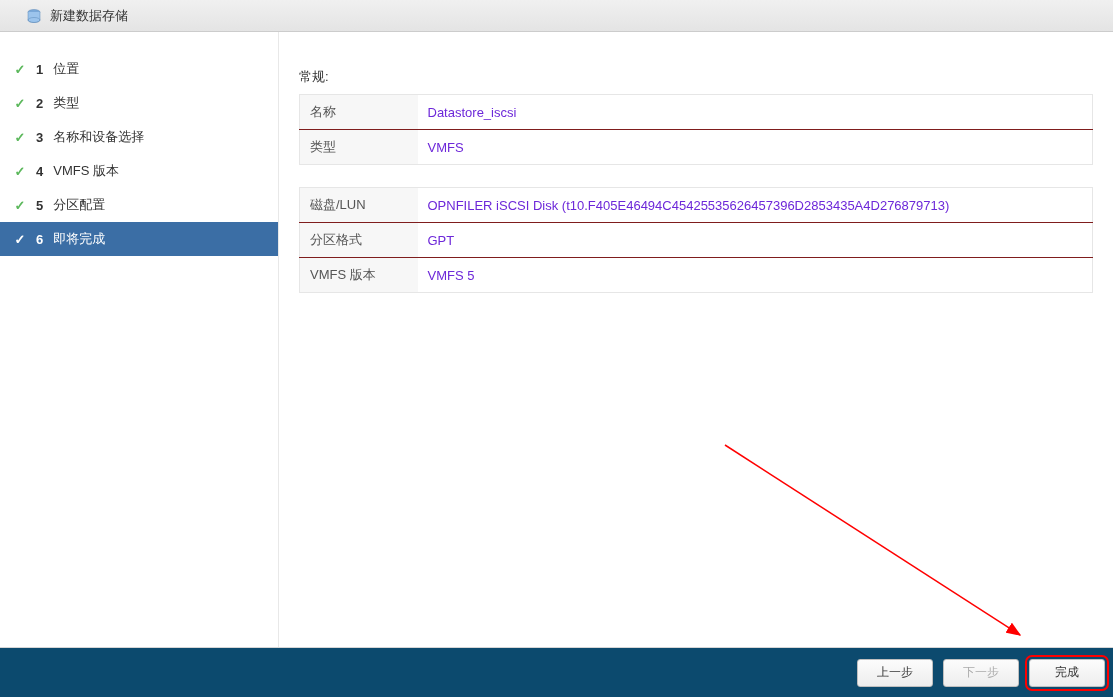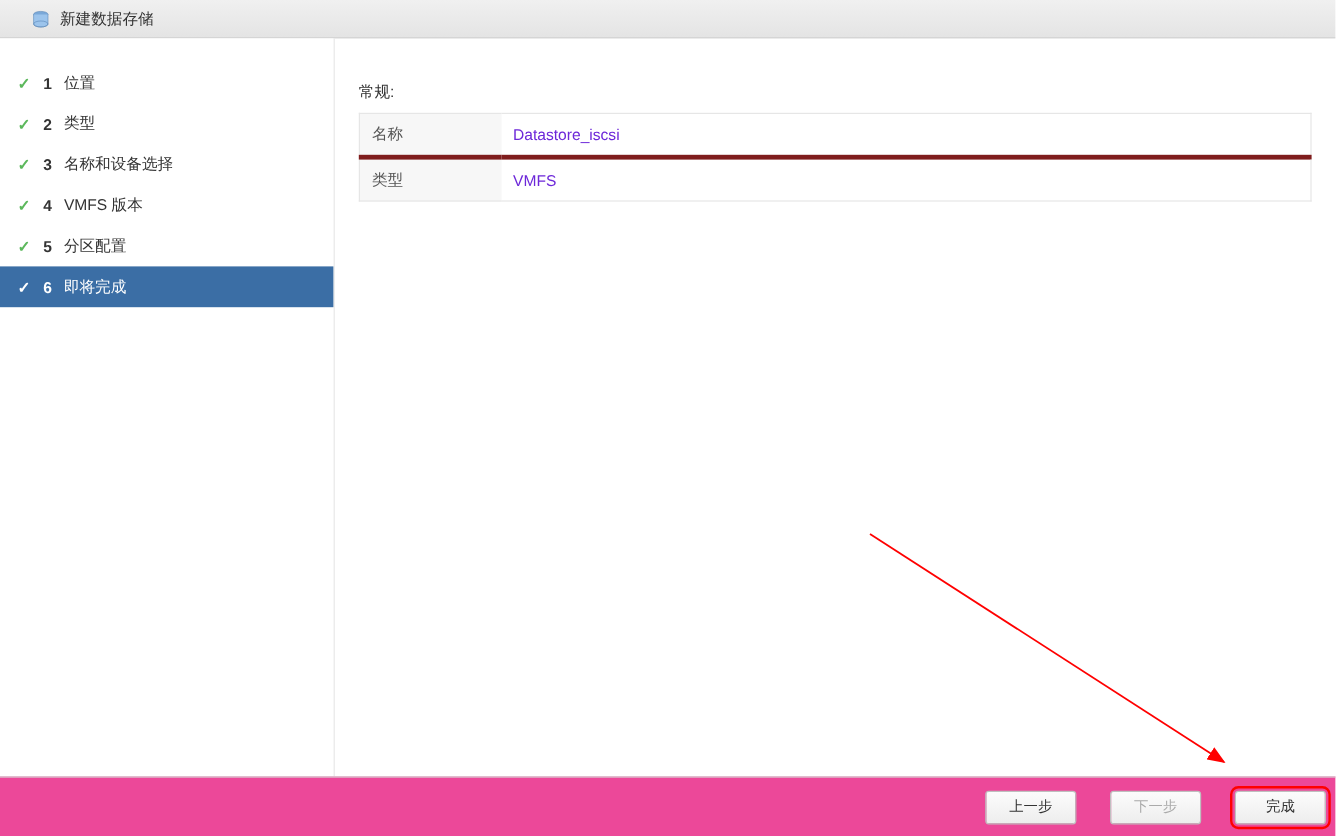--- a/index.html
+++ b/index.html
@@ -80,21 +80,21 @@
       margin-bottom: 8px;
     }
     .info-table {
       width: 100%;
       border: 1px solid #e6e6e6;
       border-collapse: collapse;
       margin-bottom: 22px;
       font-size: 13px;
     }
     .info-table tr {
-      border-bottom: 4px solid #7f1d1d;
+      border-bottom: 1px solid #7f1d1d;
     }
     .info-table tr:last-child {
       border-bottom: none;
     }
     .info-table td {
       padding: 8px 10px;
     }
     .info-table td.label {
       background: #f7f7f7;
       width: 118px;
@@ -107,22 +107,22 @@
       position: absolute;
       bottom: 0;
       left: 0;
       right: 0;
       height: 50px;
       border-top: 1px solid #d6d6d6;
       display: flex;
       align-items: center;
       justify-content: flex-end;
       padding: 0 8px;
-      background: #ec4899;
-      gap: 28px;
+      background: #0c4a6e;
+      gap: 10px;
     }
     .btn {
       min-width: 76px;
       height: 28px;
       border: 1px solid #bfbfbf;
       background: linear-gradient(to bottom, #fcfcfc, #ededed);
       border-radius: 3px;
       font-size: 12px;
       color: #333;
       cursor: pointer;
@@ -199,20 +199,36 @@
         <td class="label">名称</td>
         <td class="value">Datastore_iscsi</td>
       </tr>
       <tr>
         <td class="label">类型</td>
         <td class="value">VMFS</td>
       </tr>
     </tbody>
       </table>
 
+    <table class="info-table">
+      <tbody>
+          <tr>
+        <td class="label">磁盘/LUN</td>
+        <td class="value">OPNFILER iSCSI Disk (t10.F405E46494C45425535626457396D2853435A4D276879713)</td>
+      </tr>
+      <tr>
+        <td class="label">分区格式</td>
+        <td class="value">GPT</td>
+      </tr>
+      <tr>
+        <td class="label">VMFS 版本</td>
+        <td class="value">VMFS 5</td>
+      </tr>
+    </tbody>
+      </table>
   </div>
 </div>
 
 <svg class="red-arrow" width="320" height="220">
   <defs>
     <marker id="arrowhead" markerWidth="10" markerHeight="8" refX="9" refY="4" orient="auto">
       <polygon points="0 0, 10 4, 0 8" fill="red"></polygon>
     </marker>
   </defs>
   <line x1="5" y1="5" x2="300" y2="195" stroke="red" stroke-width="1.5" marker-end="url(#arrowhead)"></line>

